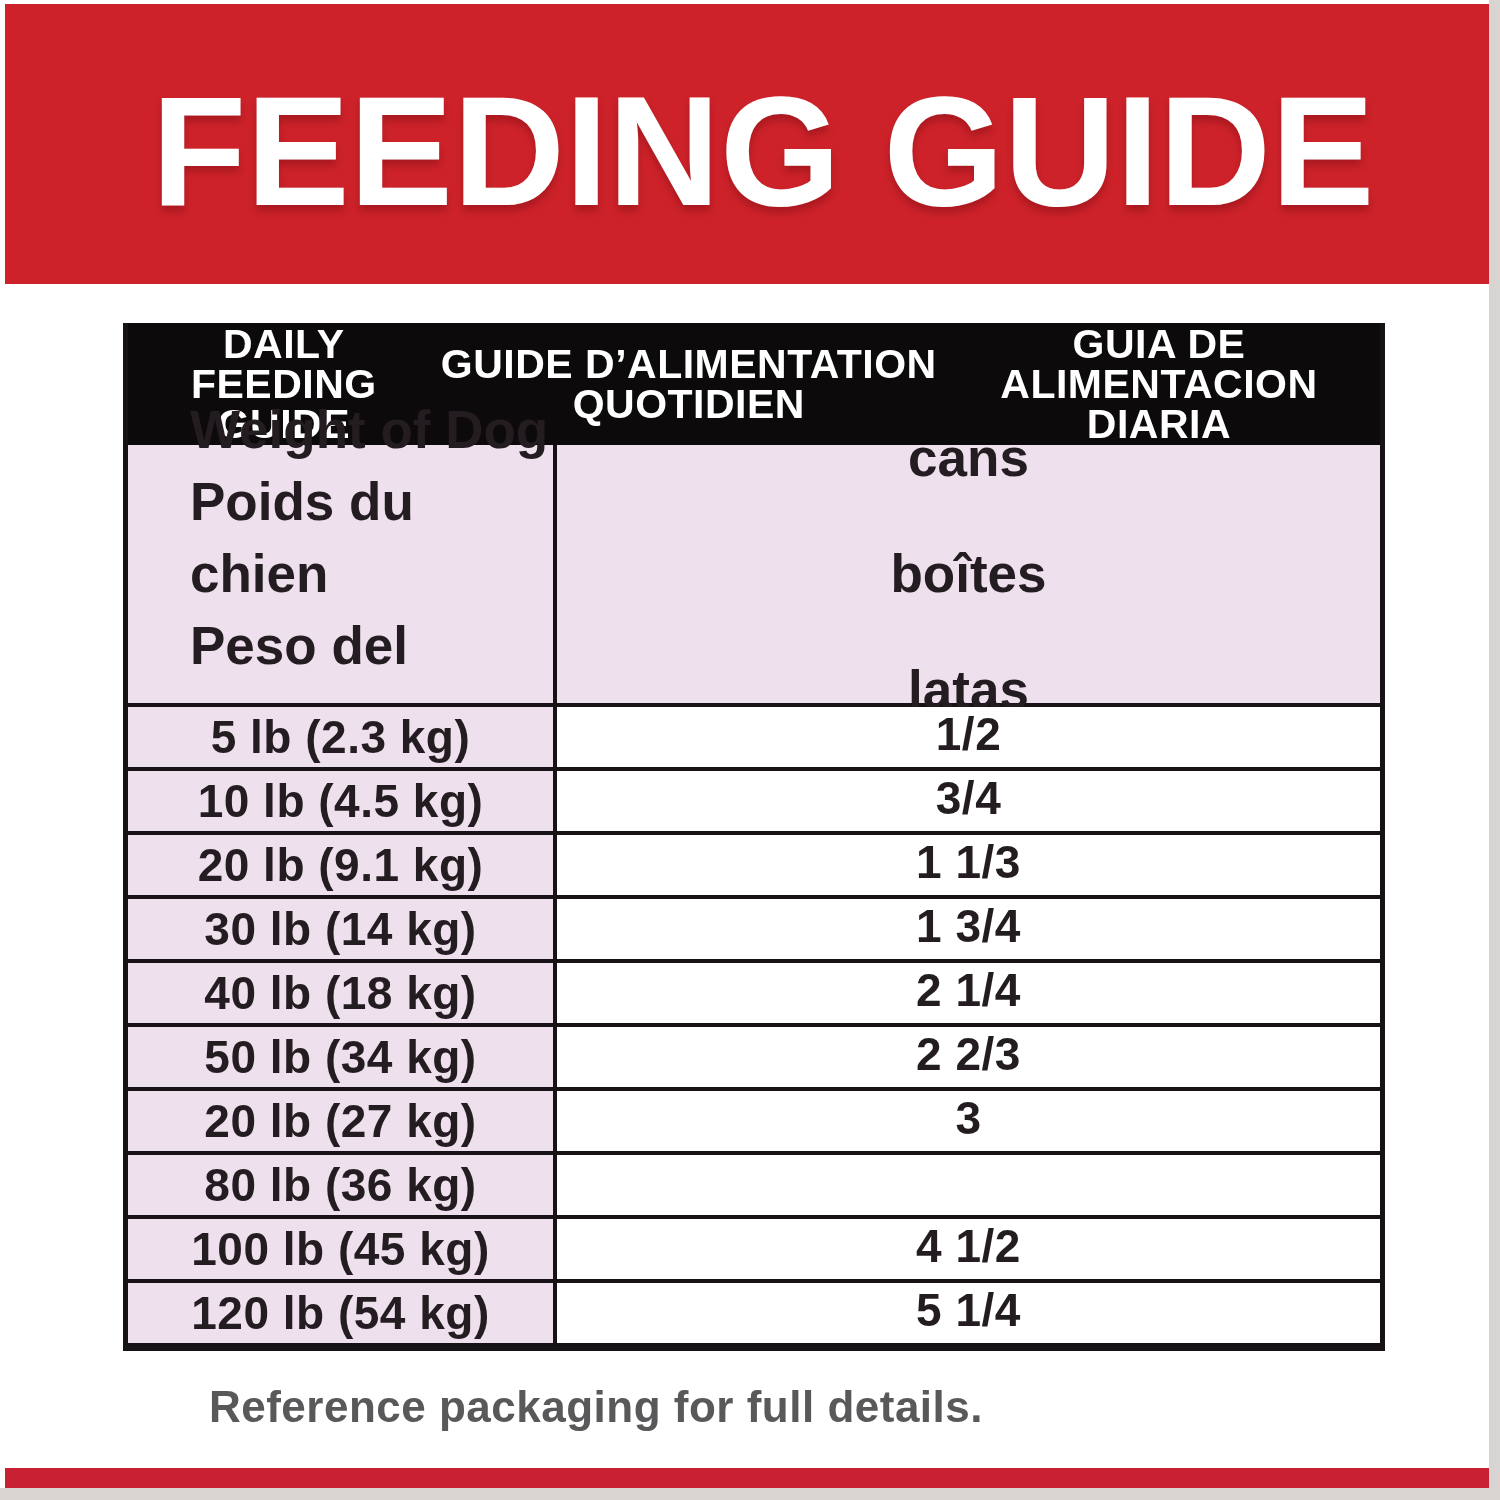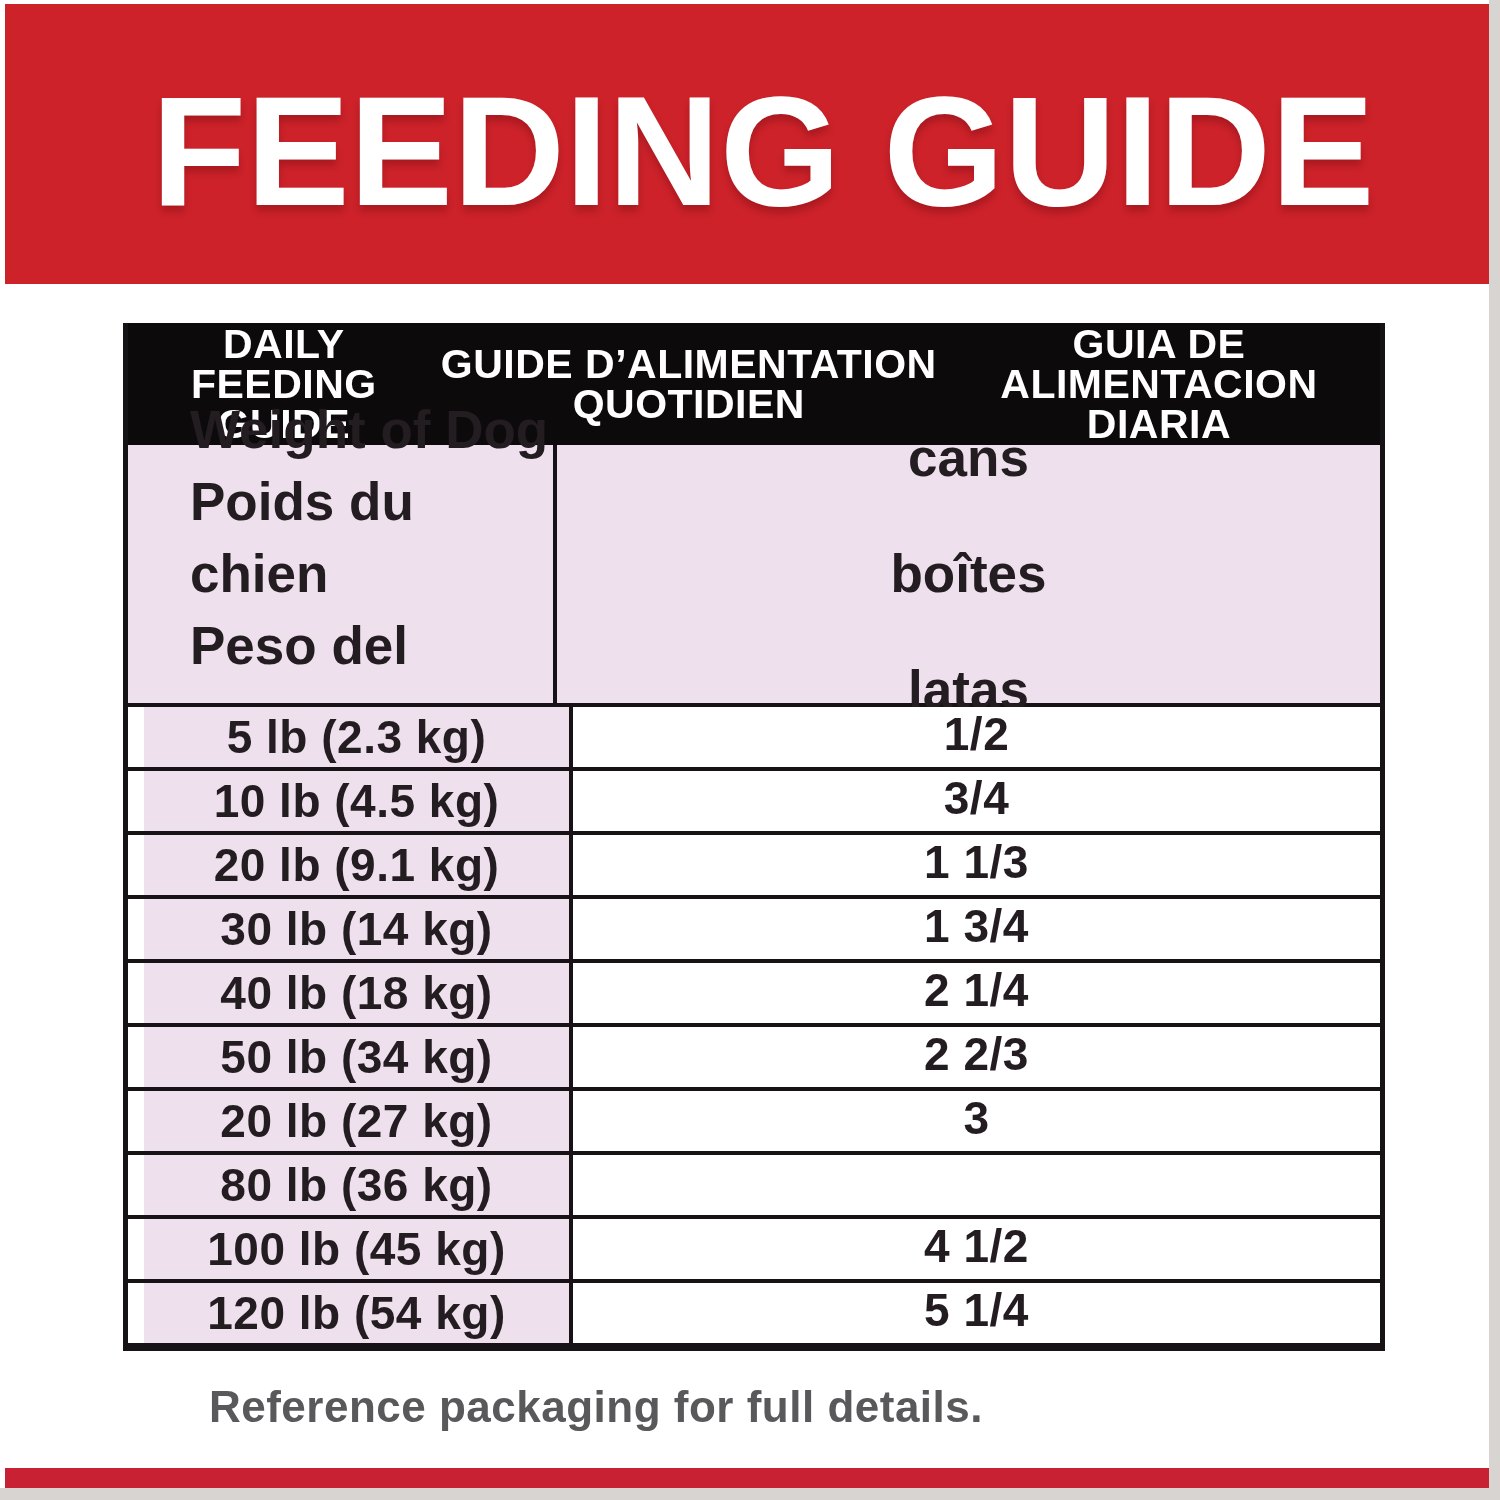--- a/index.html
+++ b/index.html
@@ -33,21 +33,21 @@
           border-bottom:8px solid var(--line-black);background:#fff;}
   .ftable-title{height:122px;background:var(--header-black);color:#ffffff;
                 display:flex;flex-direction:row;align-items:center;justify-content:center;
                 font-weight:bold;font-size:41px;line-height:40px;letter-spacing:0.5px;text-align:center;}
   .colhead{display:flex;height:258px;background:var(--cell-pink);}
   .colhead .wcol{width:429px;box-sizing:border-box;border-right:4px solid var(--line-black);
                  display:flex;flex-direction:column;justify-content:center;padding-left:62px;}
   .colhead .ccol{flex:1;display:flex;flex-direction:column;justify-content:center;text-align:center;gap:44px;}
   .colhead span{font-weight:bold;font-size:53px;line-height:72px;color:var(--ink);}
 
-  .row{display:flex;height:60px;border-top:4px solid var(--line-black);padding-left:16px;}
+  .row{display:flex;height:60px;border-top:4px solid var(--line-black);}
   .row .wcell{width:429px;box-sizing:border-box;border-right:4px solid var(--line-black);
               background:var(--cell-pink);display:flex;align-items:center;justify-content:center;}
   .row .ccell{flex:1;background:#ffffff;display:flex;align-items:flex-start;justify-content:center;}
   .row span{font-weight:bold;font-size:46px;color:var(--ink);letter-spacing:0.5px;}
 
   
   .footer-note{position:absolute;left:0;top:1382px;width:1192px;text-align:center;
                font-weight:bold;font-size:44px;color:var(--footer-gray);letter-spacing:0.5px;}
   .strip-red{position:absolute;left:5px;top:1468px;width:1484px;height:20px;background:var(--strip-red);}
 </style>

